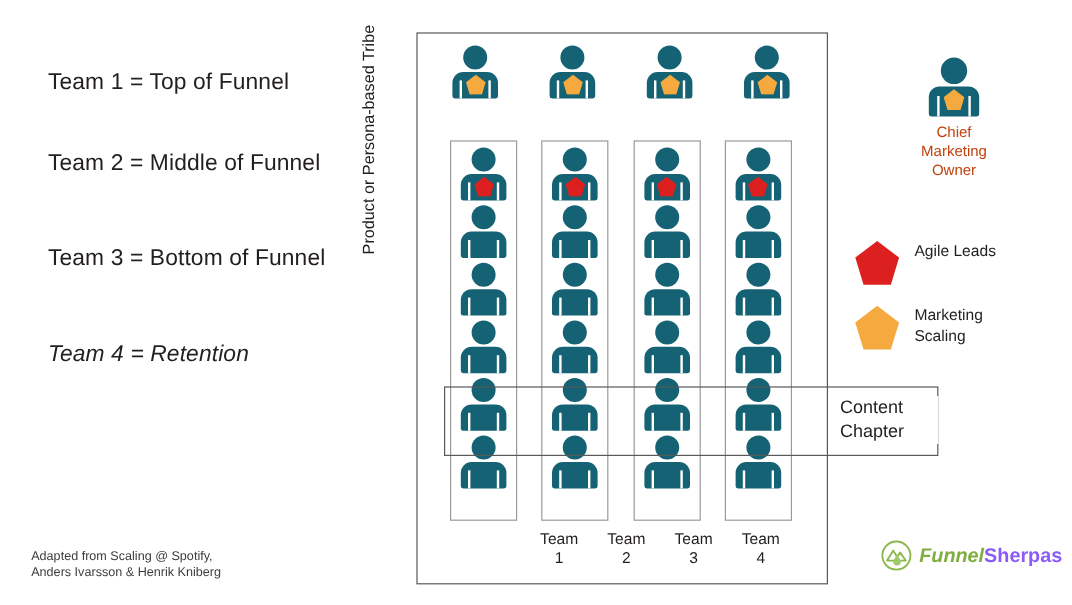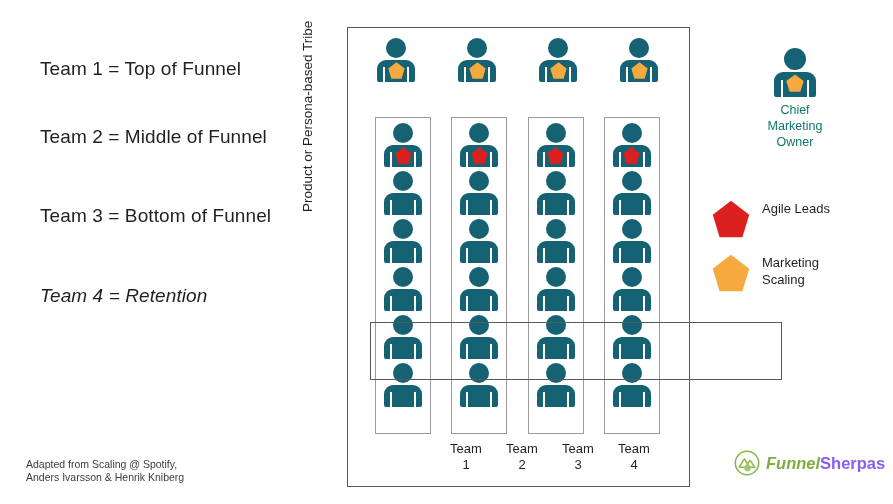--- a/index.html
+++ b/index.html
@@ -212,21 +212,21 @@
     height: 52px;
   }
   #cmo-block .head { width: 22px; height: 22px; margin-left: -11px; }
   #cmo-block .body { width: 42px; height: 25px; margin-left: -21px; top: 26px; }
   #cmo-block .armgap-l { left: 50%; margin-left: -14px; top: 34px; height: 17px; }
   #cmo-block .armgap-r { left: 50%; margin-left: 12px; top: 34px; height: 17px; }
   #cmo-block .badge { top: 28px; width: 18px; height: 18px; margin-left: -9px; }
   .cmo-caption {
     font-size: 12.5px;
     line-height: 16px;
-    color: #0f766e;
+    color: #c2410c;
     text-align: center;
   }
 
   .legend-row {
     position: absolute;
     display: flex;
     align-items: flex-start;
     gap: 12px;
     left: 712px;
   }
@@ -525,20 +525,24 @@
       <div>Team</div>
       <div>3</div>
     </div>
     <div class="team-label">
       <div>Team</div>
       <div>4</div>
     </div>
   </div>
 
   <div id="content-chapter-band"></div>
+  <div id="content-chapter-label">
+    <div>Content</div>
+    <div>Chapter</div>
+  </div>
 
   <div id="cmo-block">
     <div class="person">
       <span class="head"></span>
       <span class="body"></span>
       <span class="armgap-l"></span>
       <span class="armgap-r"></span>
       <span class="badge">
         <svg class="pent" viewBox="0 0 100 96" preserveAspectRatio="none">
           <polygon points="50,2 98,37 80,94 20,94 2,37" fill="#F5A93F"></polygon>

